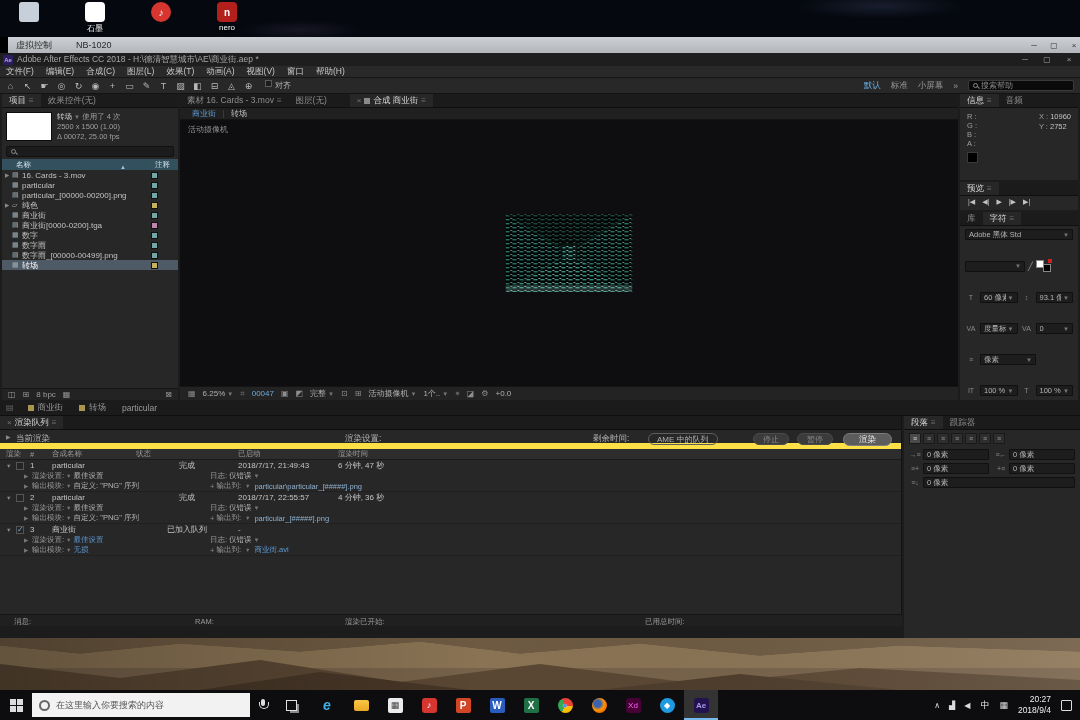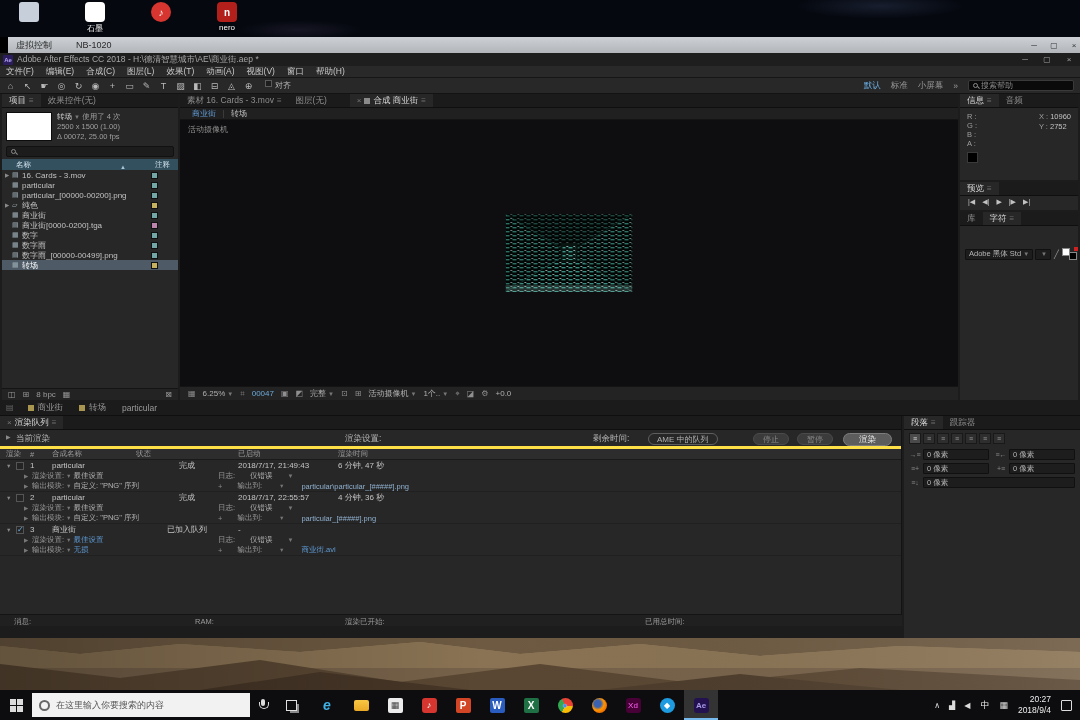--- a/index.html
+++ b/index.html
@@ -102,59 +102,59 @@
   
   #info-panel{left:960px;top:41px;width:118px;height:86px;}
   .info-body{display:flex;padding:4px 7px;font-size:7.5px;color:#9f9f9f;}
   .info-ch div{height:9px;}
   .info-swatch{width:11px;height:11px;background:#000;border:1px solid #3a3a3a;margin-top:4px;}
   .info-xy{margin-left:auto;line-height:1.3;text-align:left;}
   .info-xy .v{color:#c2c2c2;}
   #preview-panel{left:960px;top:129px;width:118px;height:28px;}
   .pv-btns{display:flex;gap:7px;padding:2px 8px;color:#c2c2c2;font-size:7px;}
   #char-panel{left:960px;top:159px;width:118px;height:188px;}
-  .cp-body{padding:3px 5px;display:flex;gap:2px;font-size:7.5px;color:#b5b5b5;}
+  .cp-body{padding:3px 5px;display:flex;flex-direction:column;gap:20px;font-size:7.5px;color:#b5b5b5;}
   .crow{display:flex;align-items:center;gap:3px;}
   .cic{width:12px;color:#8a8a8a;font-size:7px;flex:none;text-align:center;}
   .field{flex:1;height:11px;background:#1d1d1d;border:1px solid #101010;border-radius:1px;display:flex;align-items:center;padding:0 3px;gap:2px;min-width:0;}
   .field .fv{flex:1;overflow:hidden;white-space:nowrap;}
   .eyedrop{color:#9a9a9a;font-size:8px;flex:none;}
   .swpair{position:relative;width:15px;height:12px;flex:none;}
   .sw-b{position:absolute;right:0;bottom:0;width:8px;height:8px;background:#000;border:1px solid #888;}
   .sw-w{position:absolute;left:0;top:0;width:8px;height:8px;background:#fff;border:1px solid #888;}
   .sw-r{position:absolute;right:-1px;top:-1px;width:4px;height:4px;background:#c22;}
   .tbtn{width:12px;height:11px;background:#2e2e2e;border:1px solid #191919;color:#b9b9b9;font-size:7px;display:flex;align-items:center;justify-content:center;}
   .cchk{display:flex;align-items:center;gap:4px;}
 
   
   #ae-bottom{position:absolute;left:0;top:347px;width:1080px;height:238px;}
   #tl-tabs{height:16px;background:#1b1b1b;border-bottom:1px solid #0f0f0f;display:flex;align-items:center;gap:2px;padding-left:6px;}
   .tl-lead{color:#6e6e6e;font-size:8px;margin-right:4px;}
   .tl-tab{display:flex;align-items:center;gap:4px;padding:0 8px;height:100%;font-size:8.5px;color:#9a9a9a;}
   .tl-sq{width:6px;height:6px;background:#a8954f;flex:none;}
   #rq{left:0;top:16px;width:902px;height:210px;border-right:1px solid #131313;}
-  .rq-info{height:19px;position:relative;border-bottom:3px solid #fde047;font-size:8.5px;color:#b5b5b5;text-decoration:underline;}
+  .rq-info{height:19px;position:relative;border-bottom:6px solid #fde047;font-size:8.5px;color:#b5b5b5;text-decoration:underline;}
   .rq-info>span,.rq-info>div{position:absolute;top:3px;}
   .pillbtn{border:1px solid #5e5e5e;border-radius:7px;height:12px;display:flex;align-items:center;font-size:8px;color:#b0b0b0;padding:0 8px;}
   .graybtn{background:#3b3b3b;border:1px solid #4a4a4a;border-radius:7px;height:12px;display:flex;align-items:center;font-size:8px;color:#8b8b8b;padding:0 9px;}
   .renderbtn{background:#5c5c5c;border:1px solid #7d7d7d;border-radius:7px;height:13px;display:flex;align-items:center;font-size:8.5px;color:#ececec;padding:0 15px;}
   .rq-colhead{height:11px;background:#2d2d2d;border-bottom:1px solid #1a1a1a;display:flex;align-items:center;font-size:7.5px;color:#9a9a9a;padding-left:6px;}
   .ch-render{width:24px;}.ch-num{width:22px;}.ch-name{width:84px;}.ch-status{width:102px;}.ch-started{width:100px;}.ch-time{flex:1;}
   .rq-job{border-bottom:1px solid #202020;}
   .rq-job-main{display:flex;align-items:center;height:11px;font-size:8px;color:#c5c5c5;padding-left:6px;}
   .jm-tw{width:10px;color:#8a8a8a;font-size:5.5px;}
   .jm-cb{width:8px;height:8px;border:1px solid #555;background:#242424;margin-right:6px;position:relative;flex:none;}
   .jm-cb.checked::after{content:"✓";color:#6fb3e8;font-size:8px;position:absolute;left:0;top:-2px;}
   .jm-num{width:22px;}.jm-name{width:84px;}.jm-status{width:102px;text-align:center;}.jm-started{width:100px;}.jm-time{flex:1;}
   .rq-det{display:flex;align-items:center;height:10px;font-size:7.5px;color:#9a9a9a;padding-left:24px;position:relative;}
   .rq-det .tw{color:#777;font-size:5.5px;width:8px;flex:none;}
   .rq-det .tw2{color:#777;font-size:5.5px;margin:0 2px;}
   .dv{color:#b5b5b5;}
   .path{color:#8fb0cf;}
-  .rq-det .second{position:absolute;left:210px;display:flex;align-items:center;gap:15px;top:0;height:10px;margin-left:8px;}
+  .rq-det .second{position:absolute;left:210px;display:flex;align-items:center;gap:2px;top:0;height:10px;}
   .plus{color:#8a8a8a;}
   .link{color:#5f9bd5 !important;}
   #ae-status{position:absolute;left:0;bottom:0;width:902px;height:12px;background:#202020;border-top:1px solid #141414;font-size:7.5px;color:#9a9a9a;}
   #ae-status span{position:absolute;top:2px;}
   #para-panel{left:904px;top:16px;width:176px;height:222px;}
   .pp-align{display:flex;gap:2px;padding:3px 5px;}
   .pp-btn{width:12px;height:11px;background:#2e2e2e;border:1px solid #191919;color:#9a9a9a;font-size:7px;display:flex;align-items:center;justify-content:center;}
   .pp-btn.active{background:#4a4a4a;color:#ddd;}
   .pp-fields{display:flex;flex-direction:column;gap:3px;padding:2px 5px;font-size:7.5px;color:#b5b5b5;}
   .pp-row{display:flex;gap:6px;}

